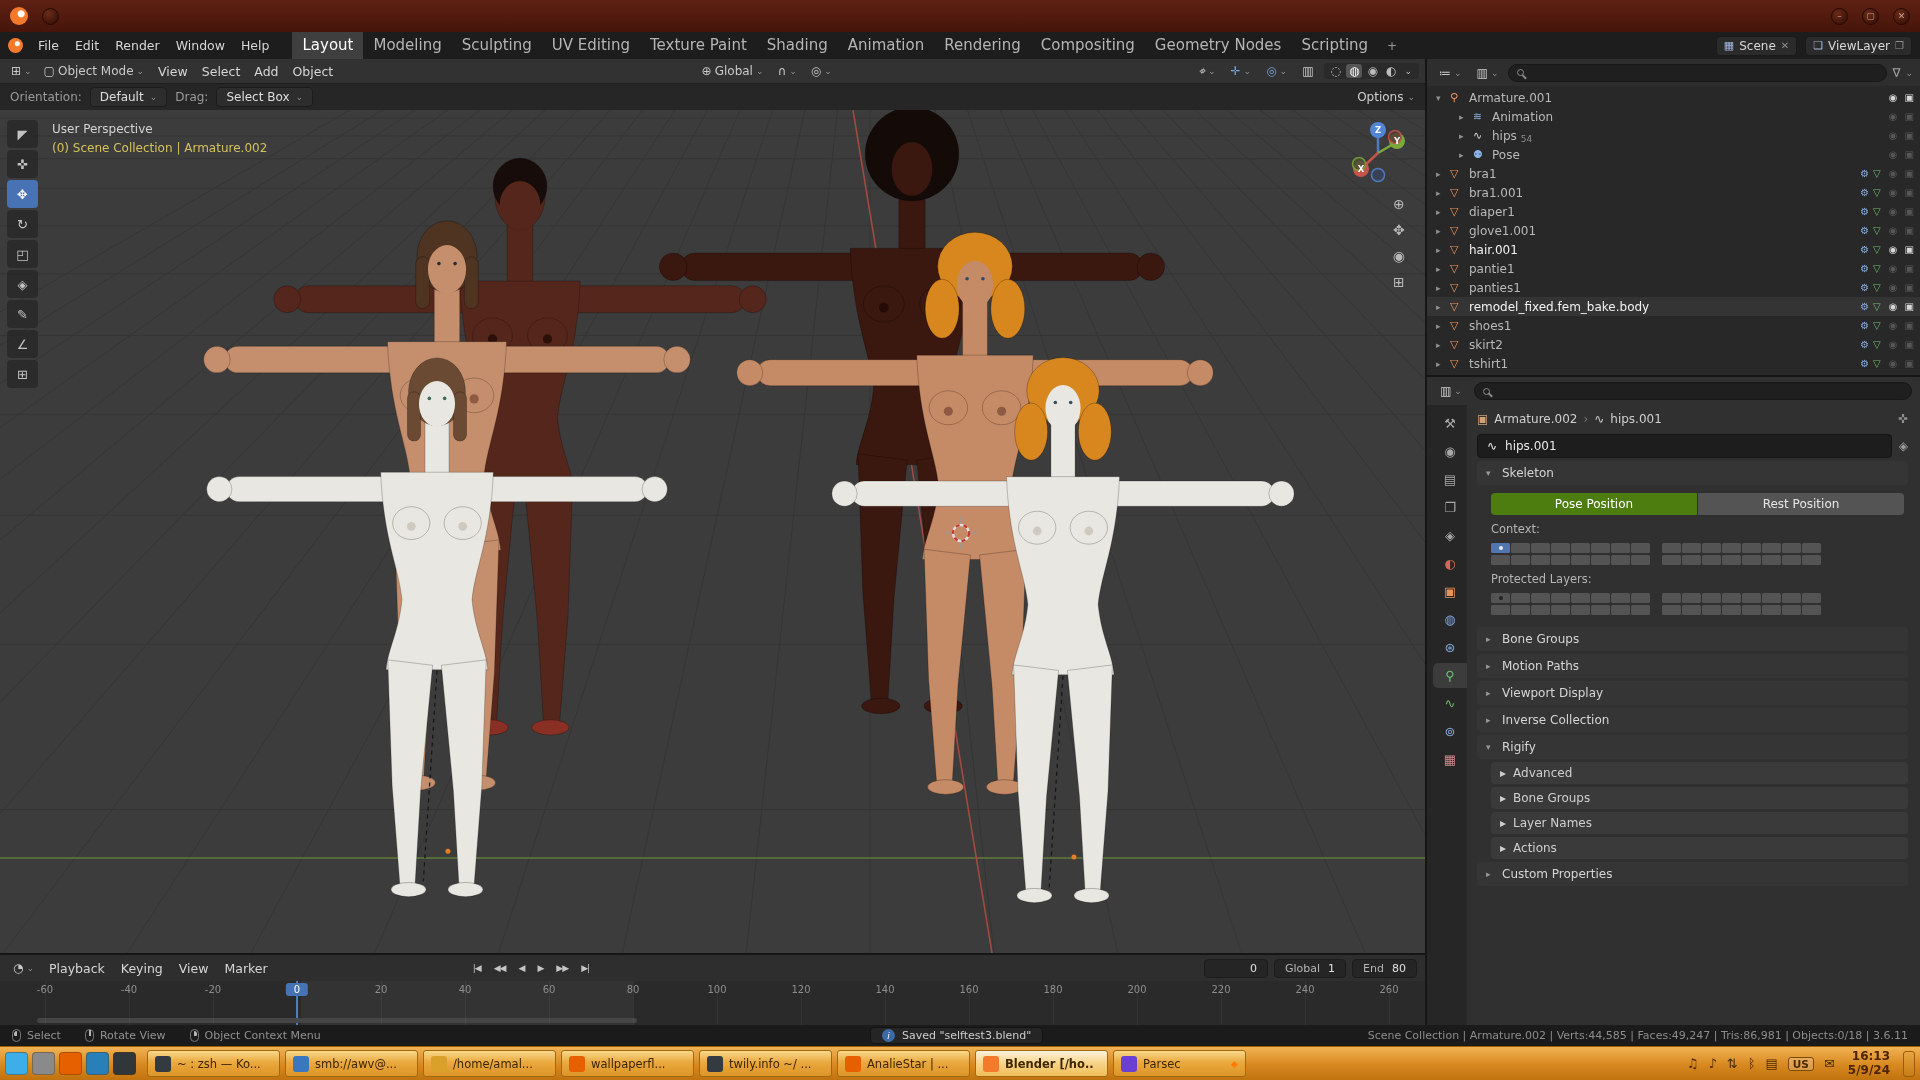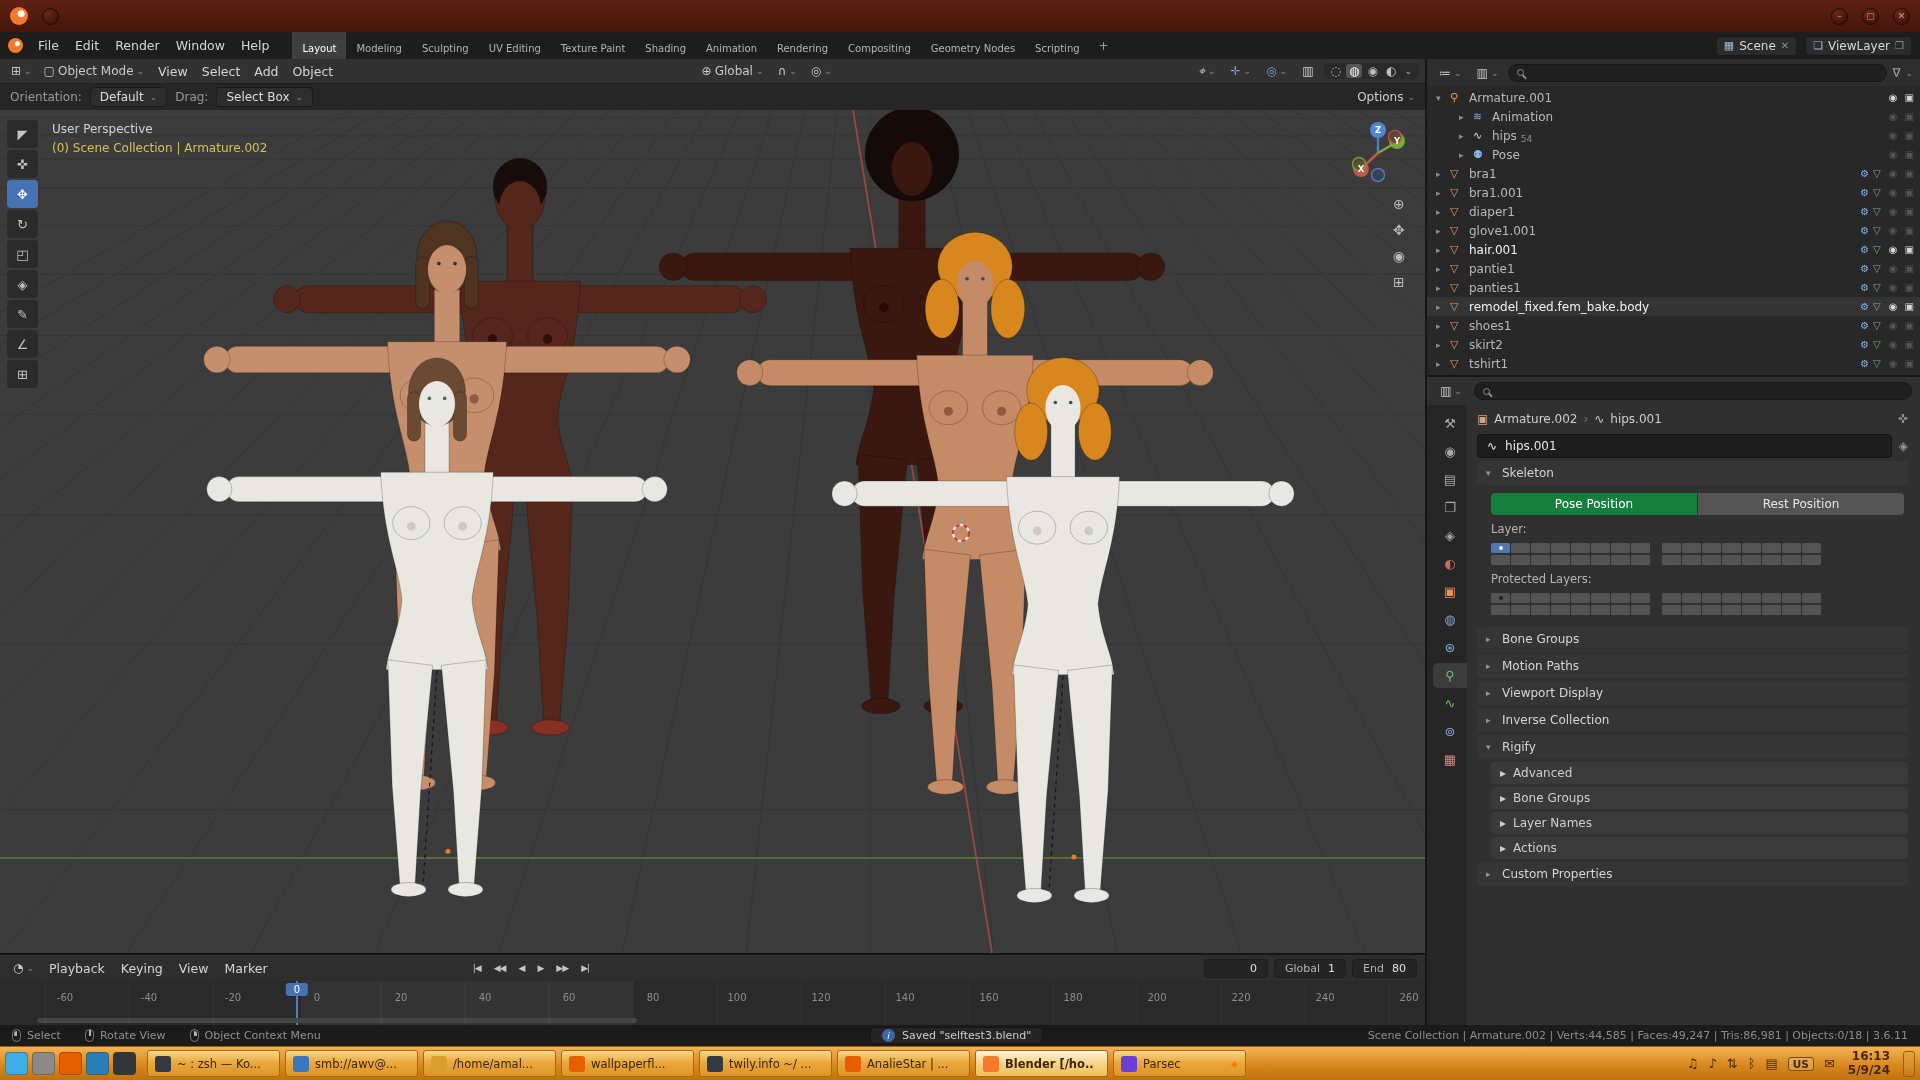--- a/index.html
+++ b/index.html
@@ -12,21 +12,21 @@
   .winmenu { width:17px; height:17px; border-radius:50%; background:radial-gradient(circle at 35% 30%, #6b2a18, #2e0d05); border:1px solid #240a04; margin-left:14px; }
   .tb-title { position:absolute; left:0; right:0; text-align:center; font-size:12.5px; color:#eed2c0; }
   .winbtns { margin-left:auto; display:flex; gap:14px; z-index:1; }
   .wbtn { width:17px; height:17px; border-radius:50%; background:radial-gradient(circle at 35% 30%, #6b2a18, #2e0d05); border:1px solid #240a04; color:#c9a090; font-size:9px; display:flex; align-items:center; justify-content:center; }
 
   
   .topbar { height:27px; background:#1d1d1d; display:flex; align-items:center; padding:0 8px; gap:1px; }
   .topbar .blogo2 { width:15px; height:15px; border-radius:50%; background:radial-gradient(circle at 62% 38%, #fff 0 2px, #f5792a 3px 100%); margin-right:6px; }
   .menu { padding:2px 8px; color:#d6d6d6; font-size:12.5px; border-radius:3px; }
   .ws-wrap { display:flex; margin-left:14px; align-items:flex-end; height:100%; }
-  .ws { padding:16px 10px 5px; color:#b5b5b5; font-size:10px; border-radius:5px 5px 0 0; }
+  .ws { padding:16px 10px 5px; color:#b5b5b5; font-size:15px; border-radius:5px 5px 0 0; }
   .ws.active { background:#3f3f3f; color:#fff; }
   .ws-plus { padding:4px 8px; color:#9a9a9a; }
   .top-widgets { margin-left:auto; display:flex; gap:8px; align-items:center; }
   .twidget { display:flex; align-items:center; gap:5px; background:#2b2b2b; border:1px solid #1a1a1a; border-radius:4px; padding:2px 7px; color:#d8d8d8; }
   .twidget .wi { color:#9fb7d8; font-size:11px; }
   .twidget .wx { color:#8f8f8f; font-size:10px; }
 
   
   .workarea { height:966px; display:flex; }
   .leftcol { width:1427px; display:flex; flex-direction:column; border-right:2px solid #161616; }
@@ -68,21 +68,21 @@
   
   .timeline { height:72px; border-top:2px solid #161616; display:flex; flex-direction:column; }
   .tl-header { height:26px; background:#2e2e2e; display:flex; align-items:center; padding:0 8px; gap:2px; }
   .transport { display:flex; gap:3px; margin-left:190px; }
   .tbtn { color:#c5c5c5; font-size:9px; padding:2px 5px; letter-spacing:-1px; }
   .tl-fields { margin-left:auto; display:flex; gap:6px; align-items:center; }
   .fld { background:#252525; border:1px solid #1c1c1c; border-radius:4px; padding:2px 10px; font-size:11px; color:#e0e0e0; }
   .fld.frame { min-width:64px; text-align:right; }
   .fld .flab { color:#b5b5b5; margin-right:8px; }
   .tl-ruler { position:relative; flex:1; background:#2a2a2a; overflow:hidden; }
-  .tick { position:absolute; top:11px; transform:translateX(-50%); font-size:10px; color:#8e8e8e;margin-left:20px; }
+  .tick { position:absolute; top:3px; transform:translateX(-50%); font-size:10px; color:#8e8e8e; }
   .tickline { position:absolute; top:0; bottom:0; width:1px; background:rgba(255,255,255,.05); }
   .range { position:absolute; top:0; bottom:0; background:rgba(255,255,255,.045); }
   .playhead { position:absolute; top:0; bottom:0; width:2px; background:#4a7bbd; }
   .ph-label { position:absolute; top:2px; transform:translateX(-50%); background:#4772b3; color:#fff; font-size:10px; padding:1px 8px; border-radius:3px; z-index:2; }
   .tl-scroll { position:absolute; left:37px; bottom:2px; width:600px; height:5px; background:#454545; border-radius:3px; }
 
   
   .outliner { height:318px; background:#282828; display:flex; flex-direction:column; border-bottom:2px solid #161616; }
   .o-header { height:27px; display:flex; align-items:center; gap:5px; padding:0 7px; background:#2e2e2e; }
   .searchbox { flex:1; display:flex; align-items:center; gap:6px; background:#1f1f1f; border:1px solid #171717; border-radius:10px; height:18px; padding:0 8px; }
@@ -122,21 +122,21 @@
   .namerow { display:flex; align-items:center; gap:7px; }
   .namefield { flex:1; display:flex; align-items:center; background:#1d1d1d; border:1px solid #141414; border-radius:4px; height:24px; padding:0 9px; gap:8px; color:#e9e9e9; }
   .shield { color:#9a9a9a; font-style:normal; }
   .panel-h { height:24px; background:#353535; border-radius:4px; display:flex; align-items:center; gap:7px; padding:0 9px; color:#d5d5d5; flex:none; }
   .panel-h .pa { color:#999; font-size:9px; width:9px; font-style:normal; }
   .skel-body { padding:5px 4px 9px 14px; display:flex; flex-direction:column; gap:7px; }
   .segbtns { display:flex; height:22px; }
   .seg { flex:1; display:flex; align-items:center; justify-content:center; background:#545454; color:#e6e6e6; }
   .seg.first { border-radius:4px 0 0 4px; }
   .seg.last { border-radius:0 4px 4px 0; margin-left:1px; }
-  .seg.on { background:#15803d; color:#fff; }
+  .seg.on { background:#4d7c0f; color:#fff; }
   .flab2 { font-size:11.5px; color:#b5b5b5; }
   .lgrids { display:flex; gap:12px; }
   .lgroup { display:flex; flex-direction:column; gap:2px; }
   .lrow { display:flex; gap:1px; }
   .lcell { width:19px; height:10px; background:#545454; border-radius:1.5px; position:relative; }
   .lcell.on { background:#4f76b0; }
   .lcell.dotl::after, .lcell.dotd::after { content:""; position:absolute; inset:0; margin:auto; width:4px; height:4px; border-radius:50%; }
   .lcell.dotl::after { background:#e8e8e8; }
   .lcell.dotd::after { background:#222; }
   .gen-btn { height:24px; margin:2px 2px 3px 14px; background:#404040; border:1px solid #343434; border-radius:4px; display:flex; align-items:center; justify-content:center; color:#8f8f8f; flex:none; }
@@ -948,21 +948,21 @@
 
             <div class="panel-h">
               <i class="pa">▾</i>
               <span>Skeleton</span>
             </div>
             <div class="skel-body">
               <div class="segbtns">
                 <span class="seg first on">Pose Position</span>
                 <span class="seg last">Rest Position</span>
               </div>
-              <span class="flab2">Layer:</span>
+              <span class="flab2">Context:</span>
               <div class="lgrids" id="layers-grid">
                   <div class="lgroup">
                     <div class="lrow">
                       <span class="lcell on dotl"></span>
                       <span class="lcell"></span>
                       <span class="lcell"></span>
                       <span class="lcell"></span>
                       <span class="lcell"></span>
                       <span class="lcell"></span>
                       <span class="lcell"></span>

